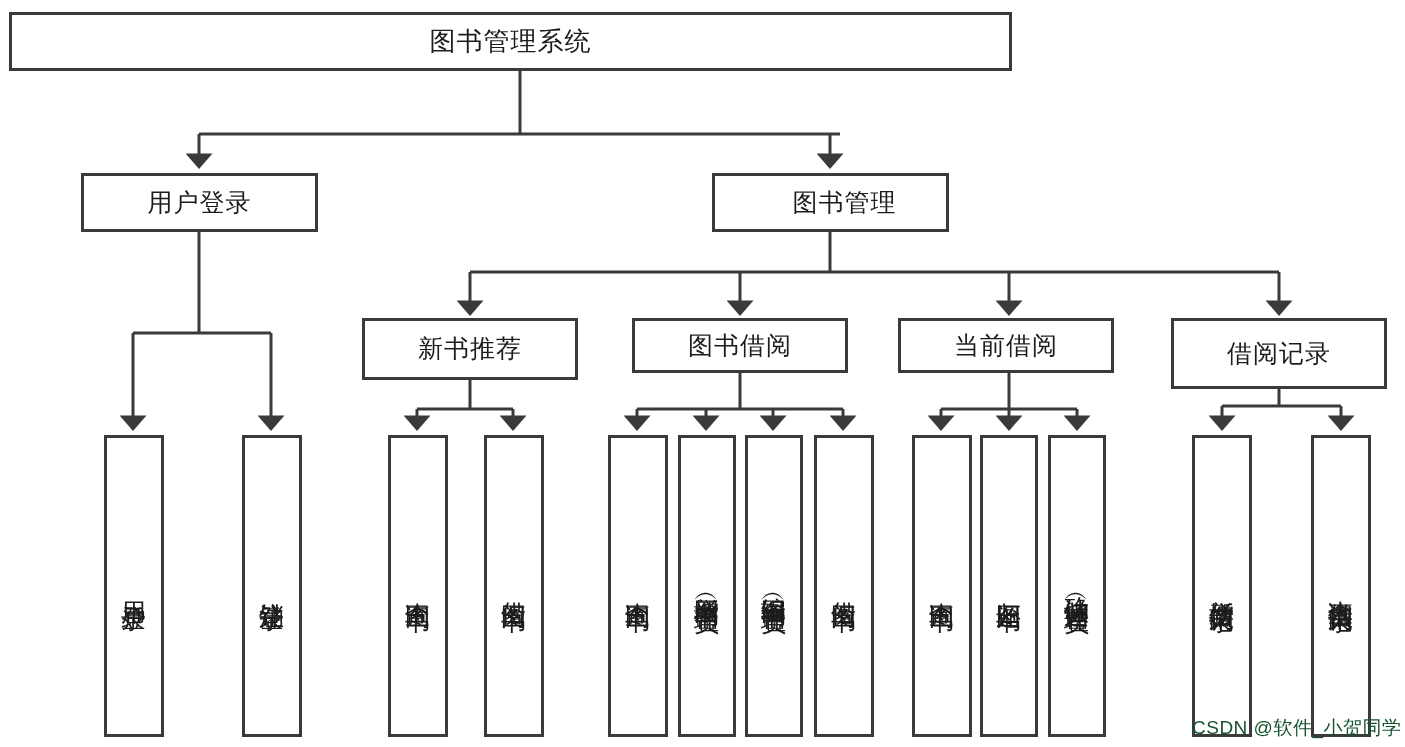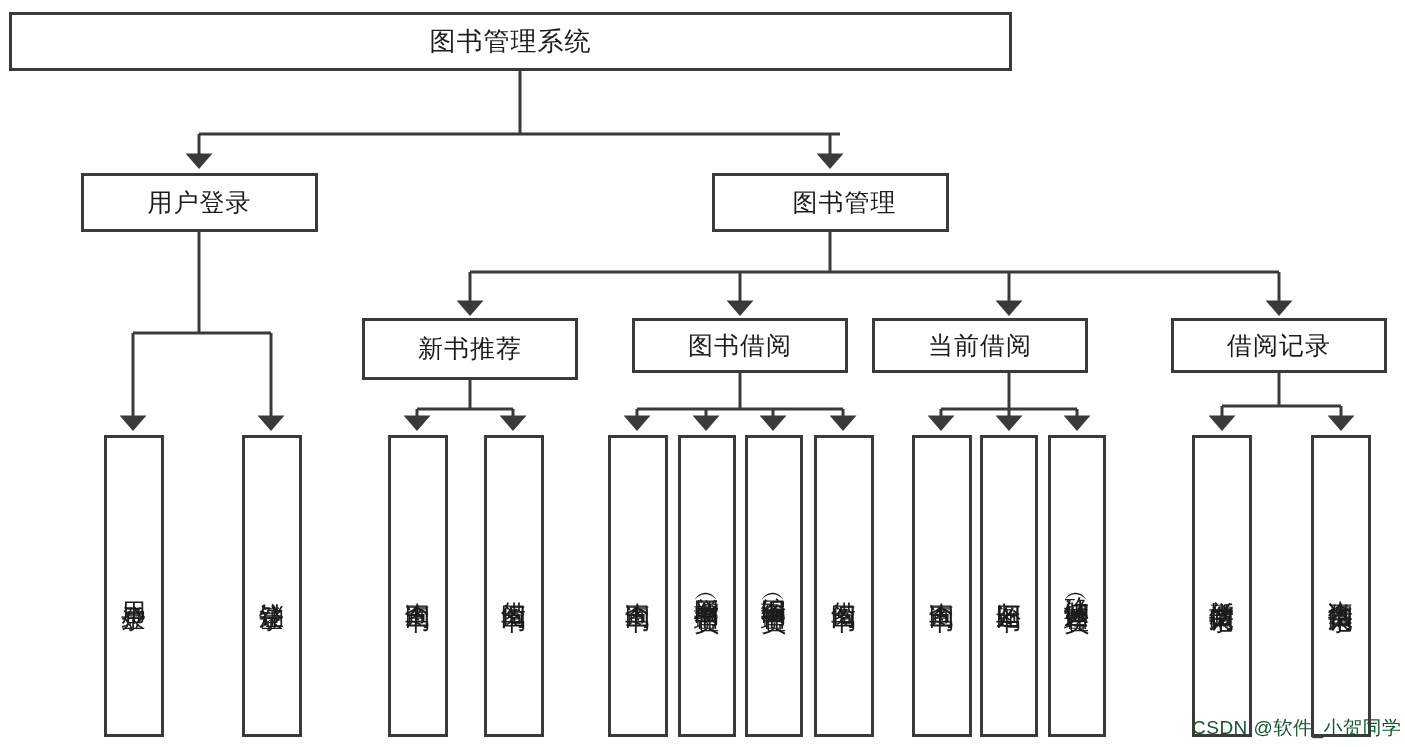--- a/index.html
+++ b/index.html
@@ -123,23 +123,23 @@
   <div class="node h root" style="left:9px; top:12px; width:1003px; height:59px;">图书管理系统</div>
 
   <div class="node h" style="left:81px; top:173px; width:237px; height:59px;">用户登录</div>
 
   <div class="node h" style="left:712px; top:173px; width:237px; height:59px;padding-left:28px;">图书管理</div>
 
   <div class="node h" style="left:362px; top:318px; width:216px; height:62px;">新书推荐</div>
 
   <div class="node h" style="left:632px; top:318px; width:216px; height:55px;">图书借阅</div>
 
-  <div class="node h" style="left:872px; top:318px; width:216px; height:55px;">当前借阅</div>
+  <div class="node h" style="left:898px; top:318px; width:216px; height:55px;">当前借阅</div>
 
-  <div class="node h" style="left:1171px; top:318px; width:216px; height:55px;">借阅记录</div>
+  <div class="node h" style="left:1171px; top:318px; width:216px; height:71px;">借阅记录</div>
 
   <div class="node v" style="left:104px; top:435px; width:60px; height:302px;">
     <span class="vlabel">用户登录</span>
   </div>
 
   <div class="node v" style="left:242px; top:435px; width:60px; height:302px;">
     <span class="vlabel">注销登录</span>
   </div>
 
   <div class="node v" style="left:388px; top:435px; width:60px; height:302px;">

